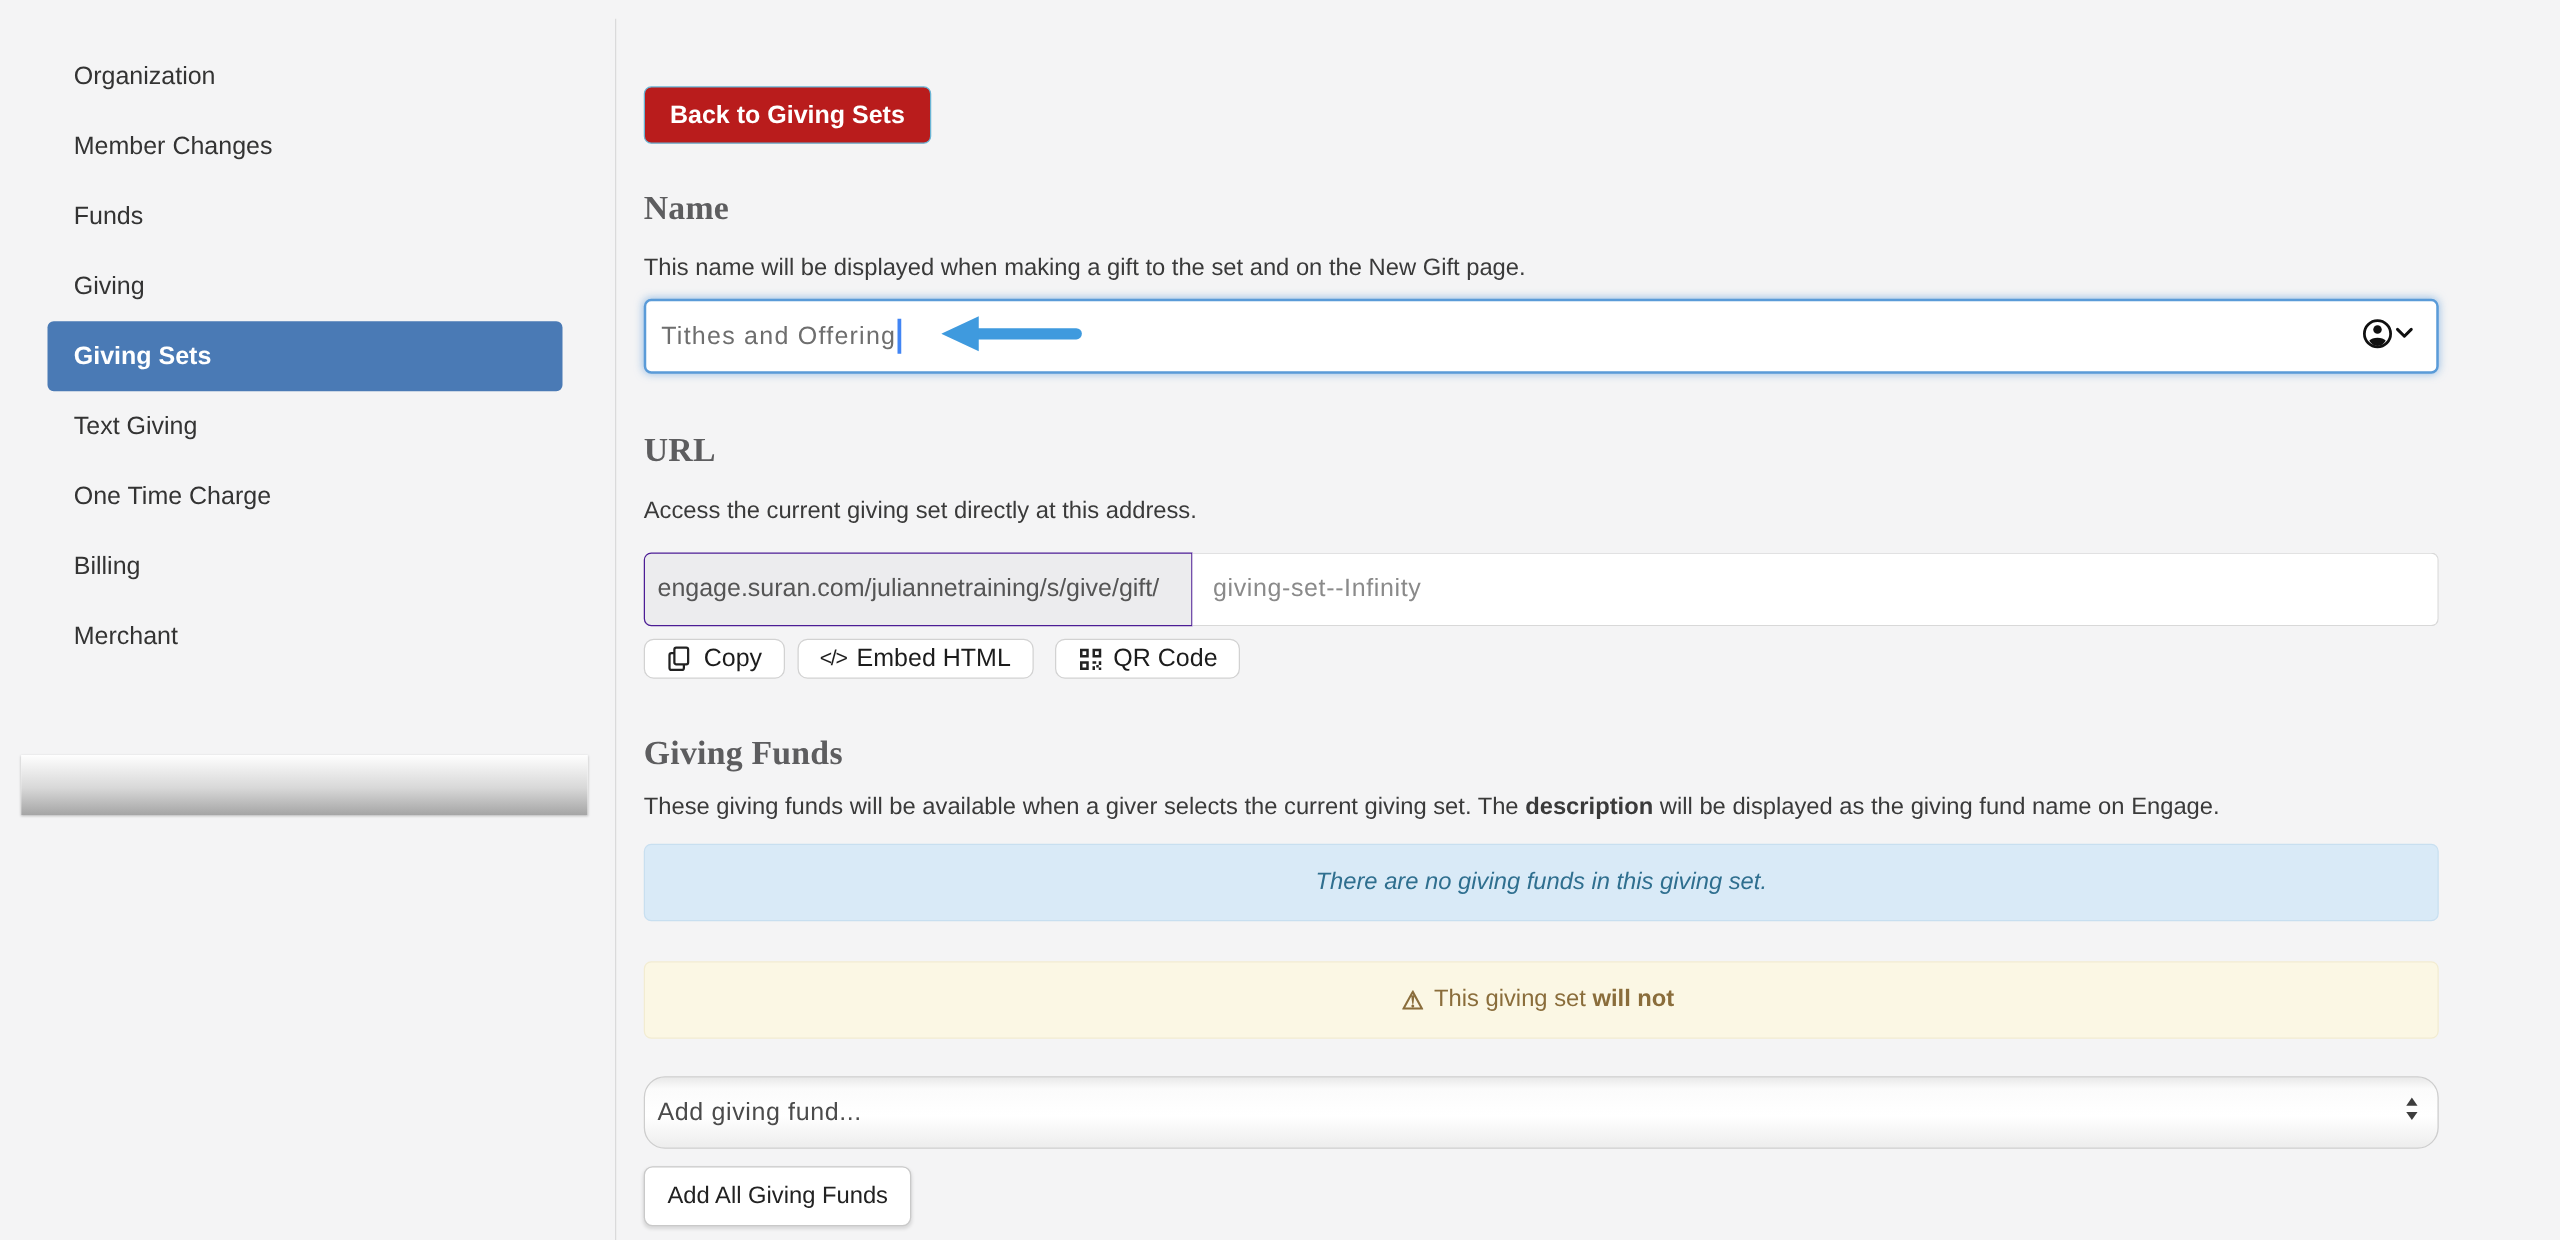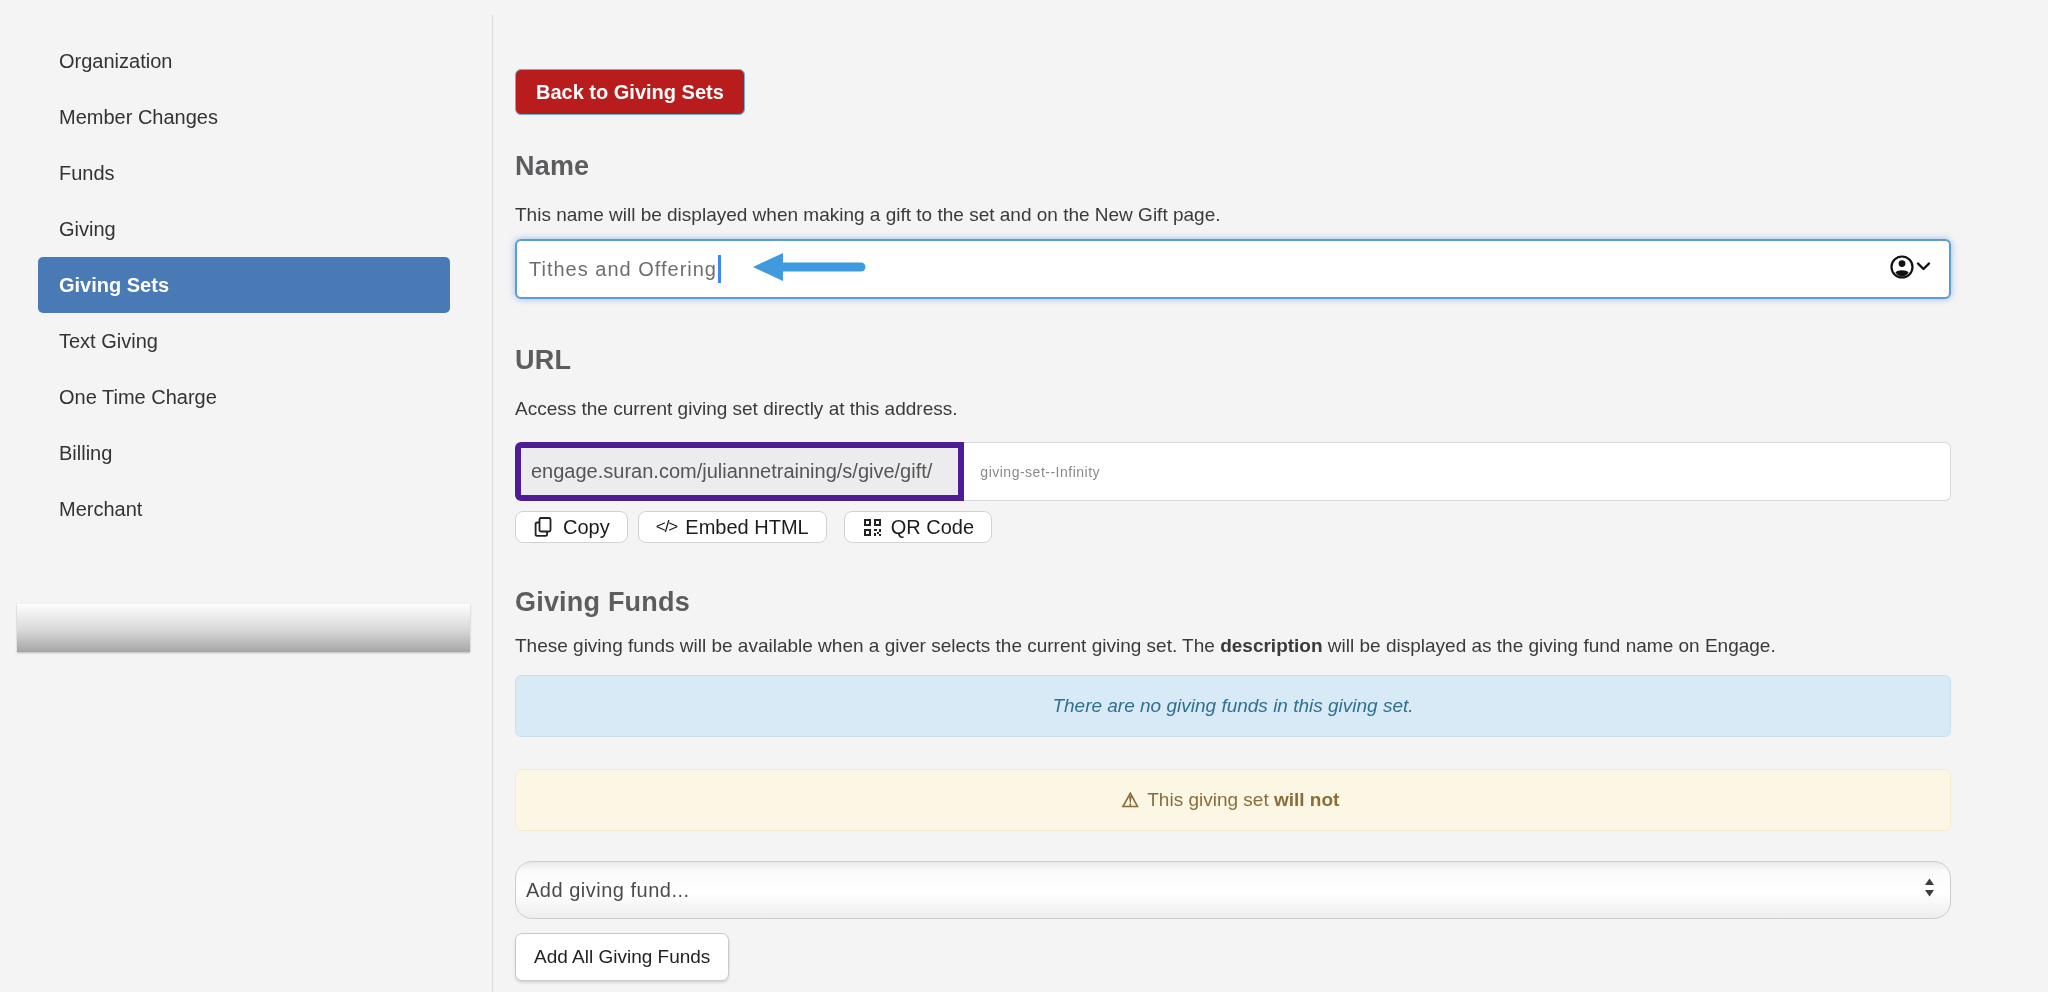--- a/index.html
+++ b/index.html
@@ -29,45 +29,45 @@
   
   .main{position:absolute;left:493px;top:0;right:0;bottom:0;}
   .content{position:absolute;left:22px;top:0;width:1436px;}
   .btn-back{
     margin-top:69px;height:44px;display:inline-flex;align-items:center;
     background:#b91c1c;color:#fff;font-weight:bold;font-size:20px;
     border:1px solid #69b4d4;border-radius:6px;padding:0 20px;cursor:pointer;
   }
   h2.section-heading{
     margin:36px 0 0 0;font-size:27px;line-height:30px;font-weight:bold;
-    color:#5d5d5f;letter-spacing:.2px;
+    color:#5d5d5f;letter-spacing:.2px;font-family:Liberation Serif, serif;
   }
   .section-desc{margin-top:23px;font-size:19px;line-height:22px;color:#3a3a3a;}
   
   .name-input{
     margin-top:13px;height:60px;box-sizing:border-box;position:relative;
     background:#fff;border:2px solid #5a9bd8;border-radius:6px;
     box-shadow:0 0 7px rgba(100,160,220,.65);
     display:flex;align-items:center;padding:0 16px 0 12px;cursor:text;
   }
   .input-text{font-size:20px;color:#6e6e6e;letter-spacing:1px;white-space:pre;}
   .caret{width:3px;height:28px;background:#4285f4;margin-left:1px;}
   .annot-arrow{margin-left:32px;flex:0 0 auto;}
   .autofill{margin-left:auto;flex:0 0 auto;cursor:pointer;}
   
   .url-row{margin-top:22px;height:59px;display:flex;box-sizing:border-box;}
   .url-prefix{
-    box-sizing:border-box;background:#ececee;border:6px solid #4c1d95;
+    box-sizing:border-box;background:#ececee;border:1px solid #4c1d95;
     border-radius:6px 0 0 6px;display:flex;align-items:center;
     padding:0 26px 0 10px;color:#555;font-size:20px;white-space:nowrap;
   }
   .url-slug{
     box-sizing:border-box;flex:1;background:#fff;border:1px solid #d8d8d8;border-left:none;
     border-radius:0 6px 6px 0;display:flex;align-items:center;
-    padding-left:16px;color:#8a8a8a;font-size:14px;letter-spacing:.5px;cursor:text;
+    padding-left:16px;color:#8a8a8a;font-size:20px;letter-spacing:.5px;cursor:text;
   }
   
   .btn-row{margin-top:10px;display:flex;align-items:center;}
   .btn-outline{
     background:#fff;border:1px solid #d2d2d2;border-radius:8px;height:32px;
     display:inline-flex;align-items:center;font-size:20px;color:#1c1c1c;
     padding:0 17px;cursor:pointer;box-sizing:border-box;
   }
   .btn-outline .ico{margin-right:8px;display:inline-flex;align-items:center;}
   .code-glyph{font-size:17px;letter-spacing:-1px;color:#1c1c1c;}

